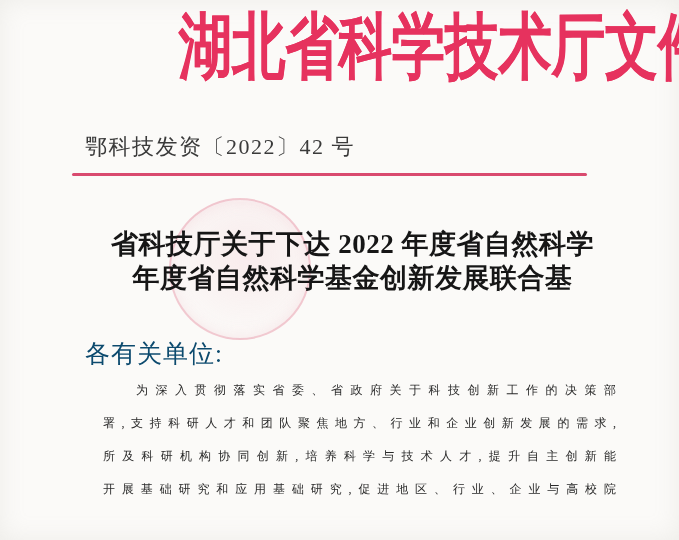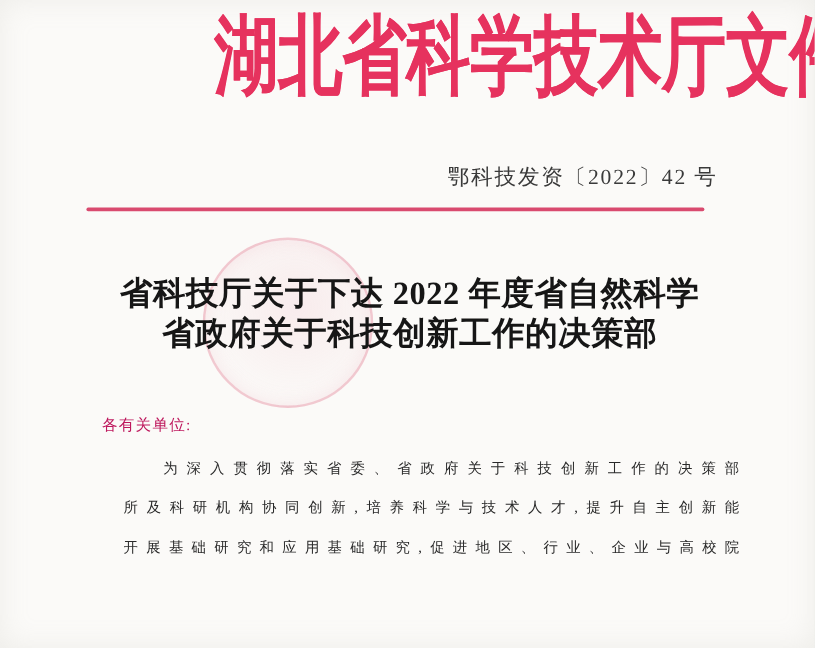--- a/index.html
+++ b/index.html
@@ -23,46 +23,46 @@
     display:inline-block;
     font-size:72px;font-weight:700;
     letter-spacing:0px;
     transform:scaleX(0.74);transform-origin:center center;
     color:#e6325e;
     text-shadow:0.5px 0 0 #e6325e;
   }
   
   .doc-number{
     position:absolute;left:85px;top:134px;width:513px;height:26px;
-    text-align:right;line-height:26px;
-    font-size:18px;color:#3a3a3a;letter-spacing:1.5px;
+    text-align:left;line-height:26px;
+    font-size:22px;color:#3a3a3a;letter-spacing:1.5px;
   }
   
   .divider{
     position:absolute;left:72px;top:173px;width:515px;height:3px;
     background:#d94a6f;border-radius:2px;
   }
   
   .seal{
     position:absolute;left:169px;top:198px;width:138px;height:138px;
     border:2px solid rgba(224,110,135,0.35);
     border-radius:50%;
     background:radial-gradient(circle at 55% 40%, rgba(235,150,168,0.14), rgba(235,150,168,0.04) 55%, transparent 72%);
     box-shadow:inset 0 0 16px rgba(230,140,160,0.18);
   }
   
   .notice-title{
-    position:absolute;left:85px;top:227px;width:513px;
+    position:absolute;left:96px;top:227px;width:513px;
     text-align:center;font-weight:700;color:#161616;
     font-size:27px;line-height:34px;letter-spacing:0.5px;
   }
   
   .salutation{
     position:absolute;left:85px;top:340px;width:513px;height:27px;
-    font-size:13px;line-height:27px;color:#be185d;letter-spacing:1px;
+    font-size:25px;line-height:27px;color:#0c4a6e;letter-spacing:1px;
   }
   .paragraph{
     position:absolute;left:85px;top:374px;width:513px;
     font-size:12px;color:#2a2a2a;margin-left:18px;
   }
   .para-line{
     height:33px;line-height:33px;overflow:hidden;
     text-align:justify;
   }
   .para-line::after{content:"";display:inline-block;width:100%;height:0;}
@@ -78,24 +78,25 @@
   </div>
 
   <div class="doc-number">鄂科技发资〔2022〕42 号</div>
 
   <div class="divider"></div>
 
   <div class="seal"></div>
 
   <div class="notice-title">
     <div>省科技厅关于下达 2022 年度省自然科学</div>
-    <div>省政府关于科技创新工作的决策部</div>
+    <div>年度省自然科学基金创新发展联合基</div>
   </div>
 
   <div class="salutation">各有关单位:</div>
 
   <div class="paragraph">
     <div class="para-line indent">为深入贯彻落实省委、省政府关于科技创新工作的决策部</div>
+    <div class="para-line">署,支持科研人才和团队聚焦地方、行业和企业创新发展的需求,</div>
     <div class="para-line">所及科研机构协同创新,培养科学与技术人才,提升自主创新能</div>
     <div class="para-line">开展基础研究和应用基础研究,促进地区、行业、企业与高校院</div>
   </div>
 
 </div>
 
 </body></html>

